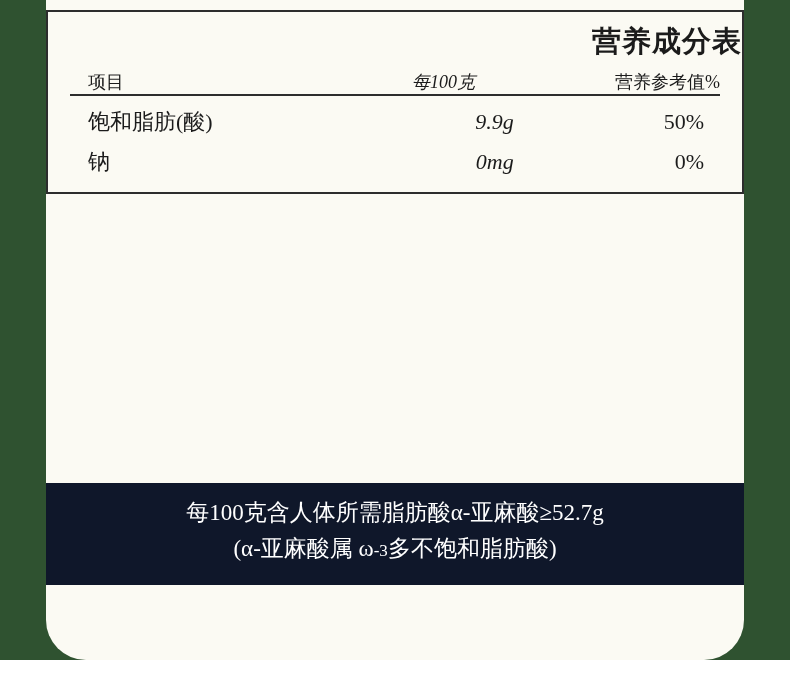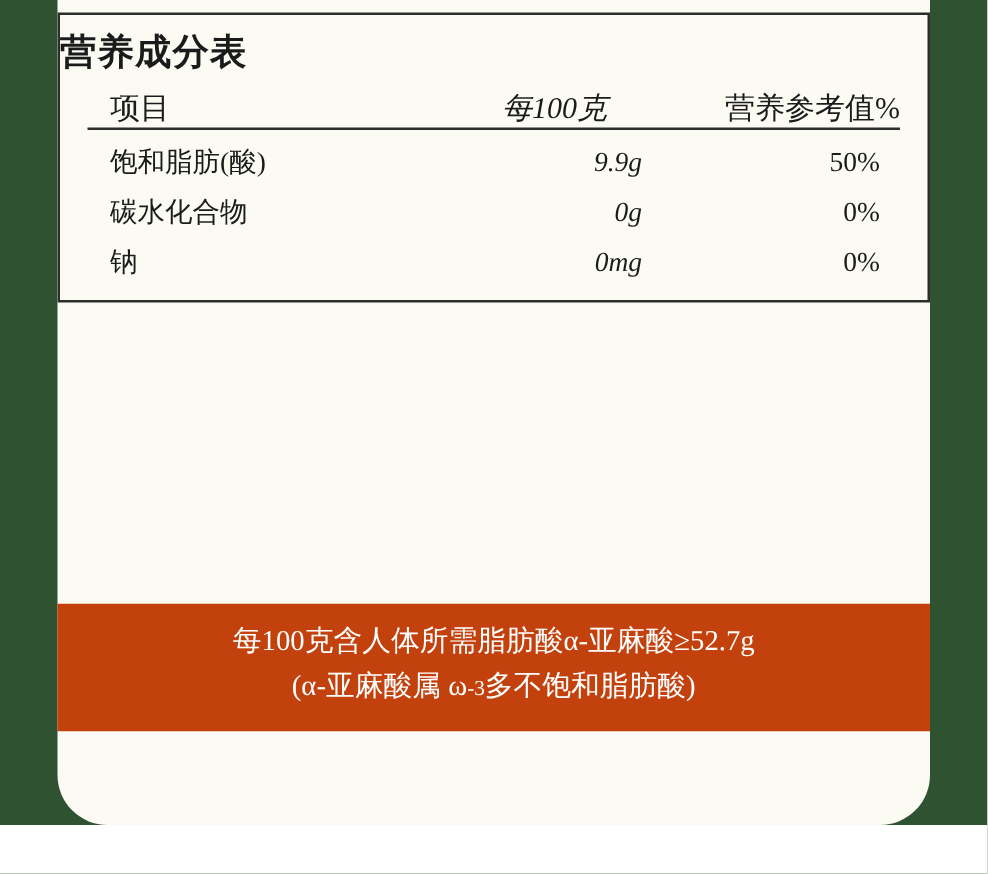--- a/index.html
+++ b/index.html
@@ -54,21 +54,21 @@
     width: 698px;
   }
 
   .table-frame {
     border: 2px solid #2d2d2d;
     background: #fbfaf3;
     box-sizing: border-box;
   }
 
   .tbl-title {
-    text-align: left;
+    text-align: right;
     font-size: 29px;
     font-weight: bold;
     color: #1b1b1b;
     padding: 10px 0 8px 0;
     letter-spacing: 1px;
   }
 
   table.nutri {
     width: 100%;
     border-collapse: collapse;
@@ -76,21 +76,21 @@
     color: #1b1b1b;
   }
 
   table.nutri th,
   table.nutri td {
     padding: 0;
     font-weight: normal;
   }
 
   thead th {
-    font-size: 24px;
+    font-size: 18px;
     padding-bottom: 4px;
   }
 
   
   .rule-row td {
     padding: 0;
   }
   .rule-line {
     height: 2px;
     background: #2d2d2d;
@@ -126,21 +126,21 @@
 
   tbody tr:first-child td { padding-top: 6px; }
   tbody tr:last-child  td { padding-bottom: 10px; }
 
   
   #footer-banner {
     position: absolute;
     left: 46px;
     top: 483px;
     width: 698px;
-    background: #c2410c;
+    background: #0f172a;
     color: #ffffff;
     text-align: center;
     padding: 12px 0 16px 0;
     box-sizing: border-box;
   }
   .footer-line1 {
     font-size: 23px;
     line-height: 36px;
   }
   .footer-line2 {
@@ -176,25 +176,20 @@
               </td>
           </tr>
         </thead>
         <tbody>
           <tr>
             <td class="col-item">饱和脂肪(酸)</td>
             <td class="col-per">9.9g</td>
             <td class="col-nrv">50%</td>
           </tr>
           <tr>
-            <td class="col-item">碳水化合物</td>
-            <td class="col-per">0g</td>
-            <td class="col-nrv">0%</td>
-          </tr>
-          <tr>
             <td class="col-item">钠</td>
             <td class="col-per">0mg</td>
             <td class="col-nrv">0%</td>
           </tr>
         </tbody>
       </table>
     </div>
   </div>
 
   <div id="footer-banner">

